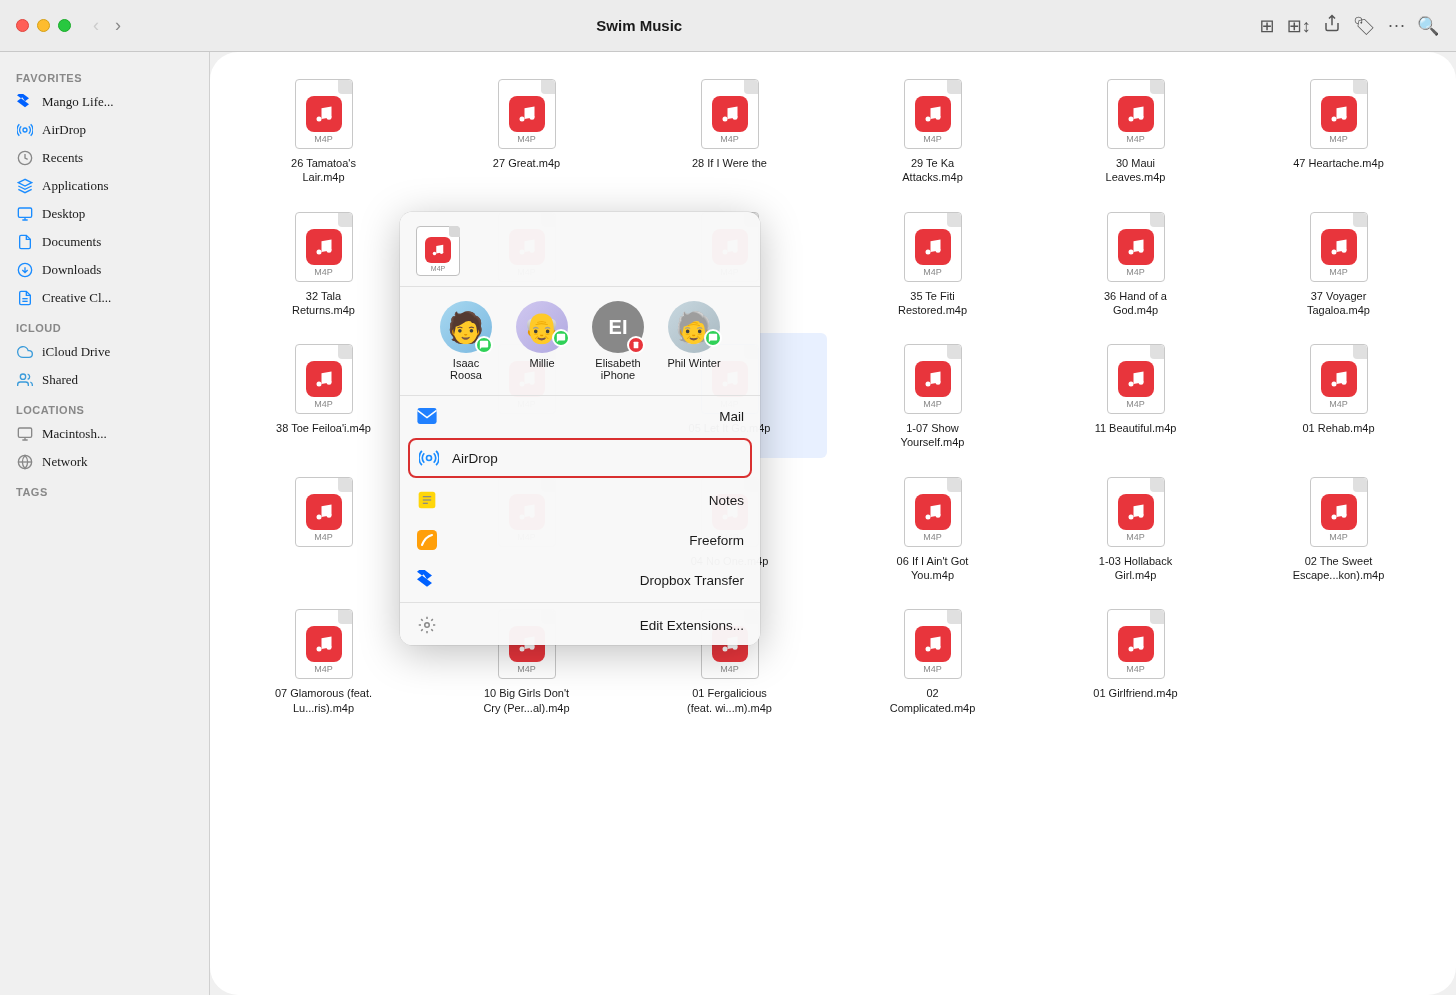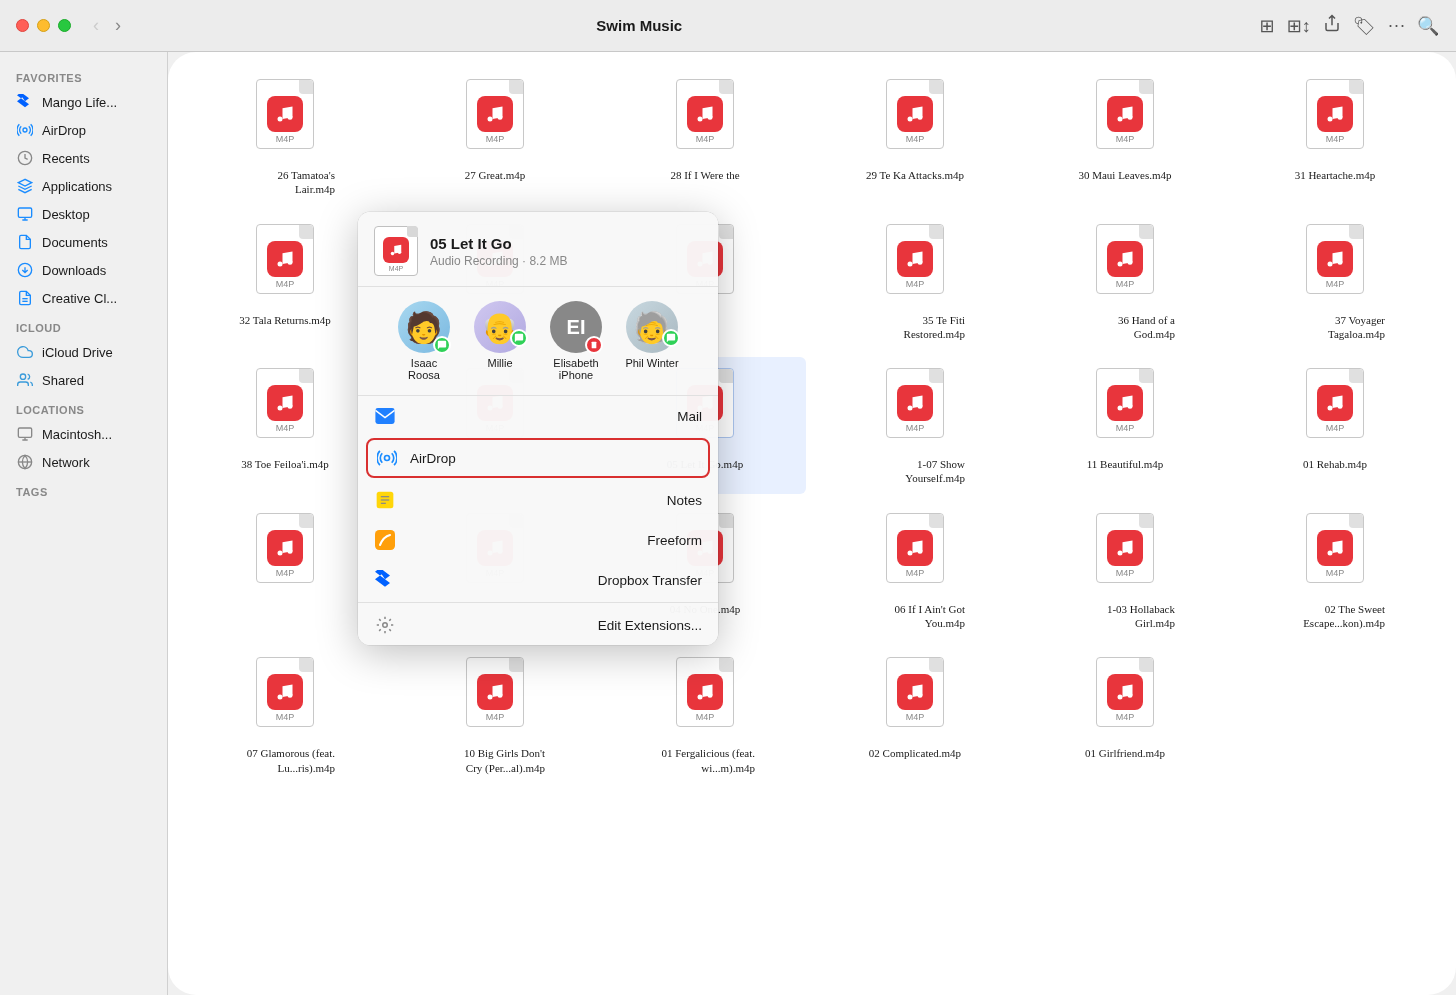--- a/index.html
+++ b/index.html
@@ -49,37 +49,38 @@
 
     
     .main-content {
       display: flex;
       flex: 1;
       overflow: hidden;
     }
 
     
     .sidebar {
-      width: 168px;
+      width: 210px;
       background: #f0f0f0;
       border-right: 1px solid #d0d0d0;
       padding: 10px 0;
       overflow-y: auto;
       flex-shrink: 0;
     }
     .sidebar-section-label {
       font-size: 11px; font-weight: 600; color: #888;
       padding: 10px 16px 4px 16px;
       text-transform: uppercase; letter-spacing: 0.5px;
     }
     .sidebar-item {
       display: flex; align-items: center;
       padding: 5px 12px; cursor: pointer;
       border-radius: 6px; margin: 0 4px;
       gap: 8px;
+      font-family: Liberation Serif, serif;
     }
     .sidebar-icon { width: 18px; height: 18px; flex-shrink: 0; display: flex; align-items: center; justify-content: center; }
     .sidebar-label { font-size: 13px; color: #1a1a1a; }
 
     
     .file-area {
       flex: 1;
       background: white;
       overflow-y: auto;
       padding: 16px;
@@ -125,23 +126,23 @@
       background: #e8353c;
       border-radius: 8px;
       display: flex; align-items: center; justify-content: center;
       margin-bottom: 2px;
     }
     .file-music-icon svg { width: 20px; height: 20px; fill: white; }
     .file-label-m4p {
       font-size: 9px; color: #888; font-weight: 500;
     }
     .file-name {
-      font-size: 11px; color: #1a1a1a; text-align: right;
-      margin-top: 16px; line-height: 1.3;
-      word-break: break-word; max-width: 100px; font-family: Liberation Serif, serif;
+      font-size: 11px; color: #1a1a1a; text-align: center;
+      margin-top: 4px; line-height: 1.3;
+      word-break: break-word; max-width: 100px;
     }
 
     
     .share-popup {
       position: absolute;
       top: 160px; left: 190px;
       width: 360px;
       background: rgba(248,248,248,0.97);
       border-radius: 12px;
       box-shadow: 0 8px 40px rgba(0,0,0,0.25), 0 0 0 0.5px rgba(0,0,0,0.12);
@@ -478,21 +479,21 @@
             <div class="file-music-icon">
                 <svg viewBox="0 0 24 24">
                   <path d="M9 18V5l12-2v13"></path>
                   <circle cx="6" cy="18" r="3"></circle>
                   <circle cx="18" cy="16" r="3"></circle>
                 </svg>
               </div>
             <span class="file-label-m4p">M4P</span>
           </div>
         </div>
-        <div class="file-name">31 Heartache.m4p</div>
+        <div class="file-name">47 Heartache.m4p</div>
       </div>
 
       <div class="file-item">
         <div class="file-icon-wrapper">
           <div class="file-page">
             <div class="file-music-icon">
                 <svg viewBox="0 0 24 24">
                   <path d="M9 18V5l12-2v13"></path>
                   <circle cx="6" cy="18" r="3"></circle>
                   <circle cx="18" cy="16" r="3"></circle>
@@ -865,24 +866,20 @@
           <div class="popup-file-page">
             <div class="popup-music-icon">
                 <svg viewBox="0 0 24 24">
                   <path d="M9 18V5l12-2v13"></path>
                   <circle cx="6" cy="18" r="3"></circle>
                   <circle cx="18" cy="16" r="3"></circle>
                 </svg>
               </div>
             <span class="popup-label-m4p">M4P</span>
           </div>
-        </div>
-        <div class="popup-title-block">
-          <div class="popup-filename">05 Let It Go</div>
-          <div class="popup-meta">Audio Recording · 8.2 MB</div>
         </div>
       </div>
 
       <div class="share-targets">
 
         <div class="share-target">
           <div class="share-avatar">
             <div class="avatar-img" style="background: linear-gradient(135deg, #a8d8f0, #7ab8e0); font-size: 30px;">🧑</div>
             <div class="avatar-badge" style="background: #30d158; border: 2px solid white; width:18px;height:18px; bottom:-1px;right:-1px; border-radius:50%; display:flex;align-items:center;justify-content:center;">
               <svg width="10" height="10" viewBox="0 0 24 24" fill="white">

